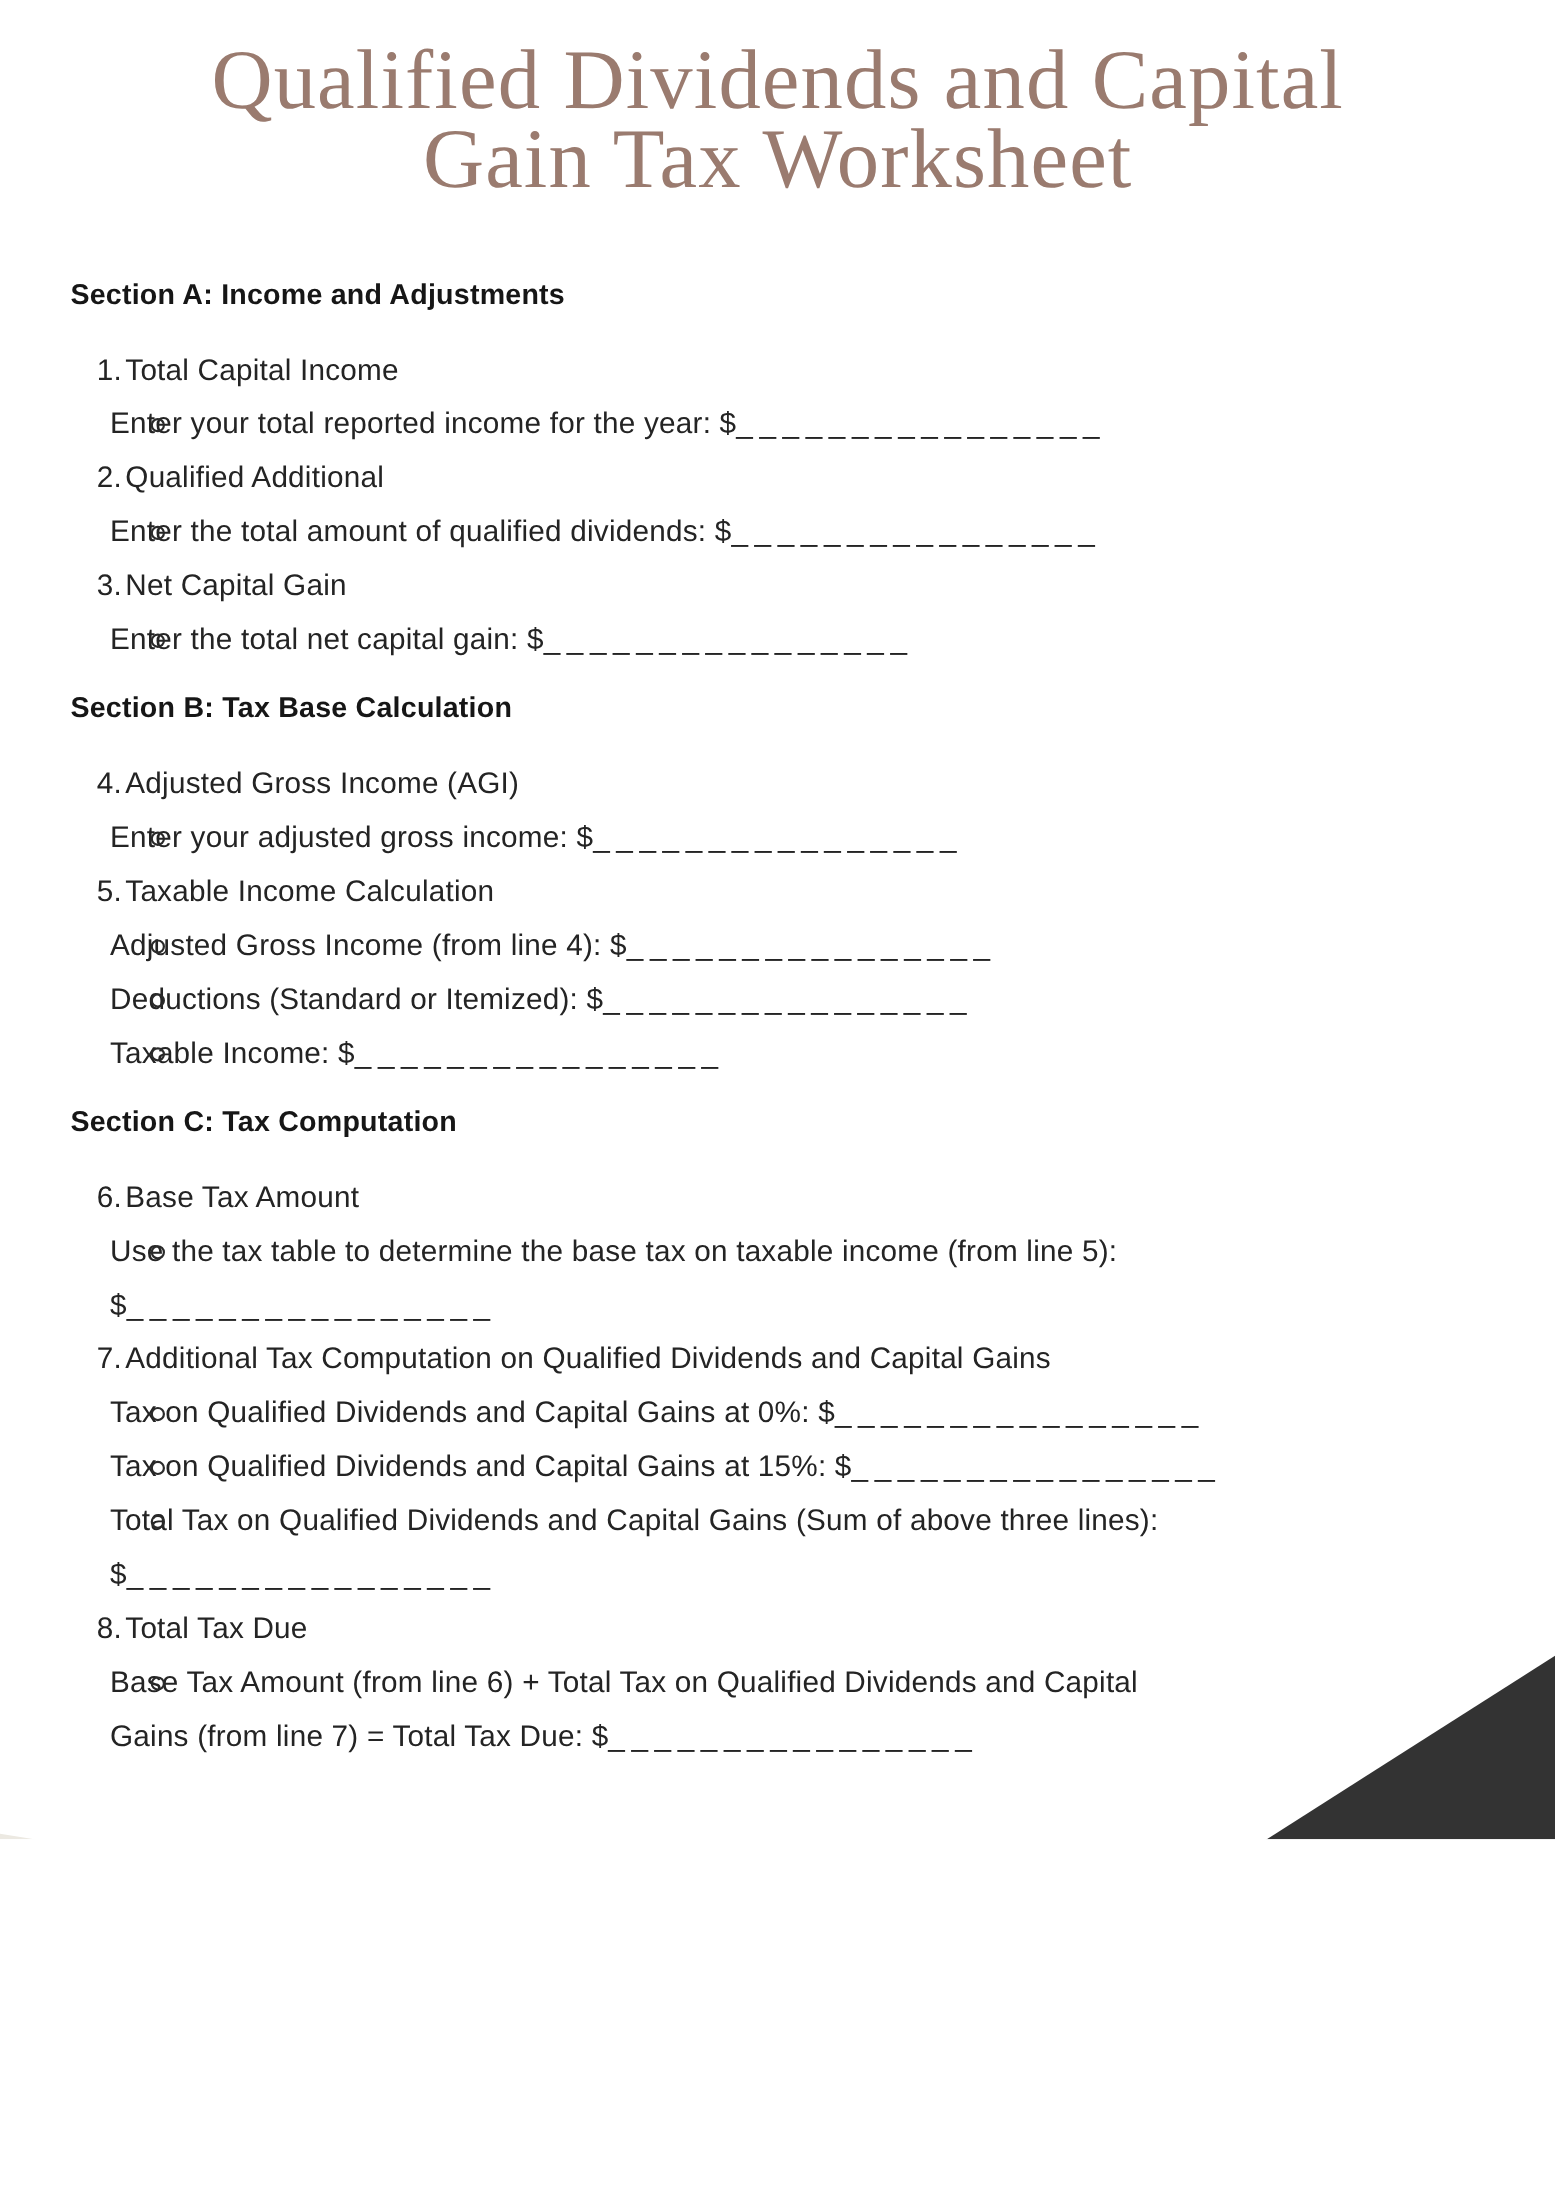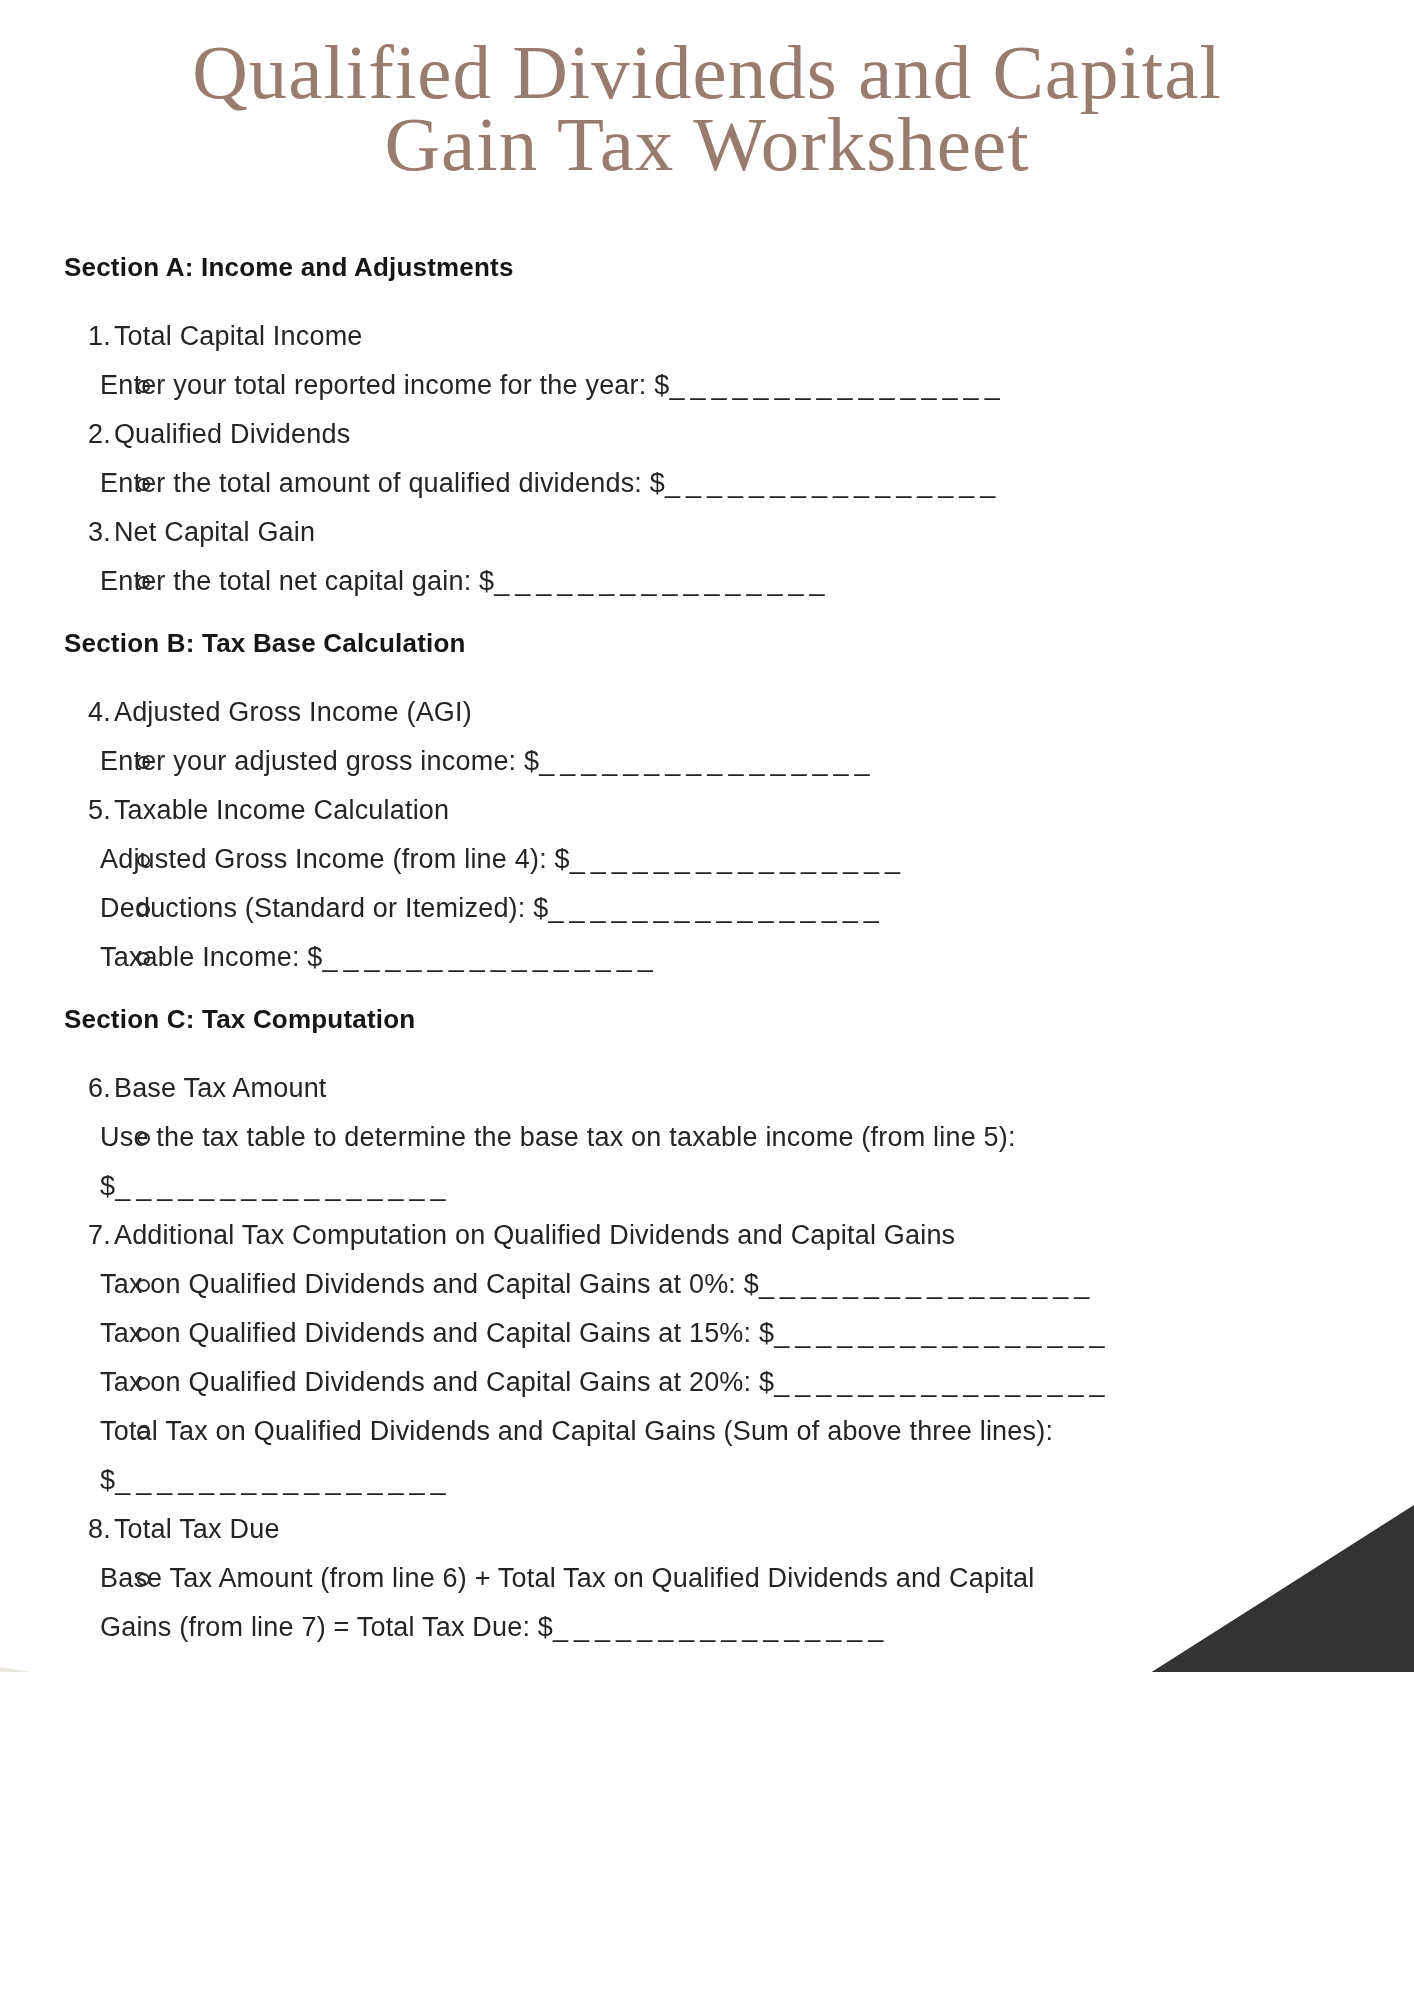--- a/index.html
+++ b/index.html
@@ -69,21 +69,21 @@
     <h1 class="doc-title"><span>Qualified Dividends and Capital</span><br><span>Gain Tax Worksheet</span></h1>
 
     <h2 class="section-h first">Section A: Income and Adjustments</h2>
 
     <div class="row num-row"><span class="num">1.</span><span>Total Capital Income</span></div>
     <div class="row sub-row">
       <span class="dot"></span>
       <div><span>Enter your total reported income for the year: $</span><span class="blank">________________</span></div>
     </div>
 
-    <div class="row num-row"><span class="num">2.</span><span>Qualified Dividends</span></div>
+    <div class="row num-row"><span class="num">2.</span><span>Qualified Additional</span></div>
     <div class="row sub-row">
       <span class="dot"></span>
       <div><span>Enter the total amount of qualified dividends: $</span><span class="blank">________________</span></div>
     </div>
 
     <div class="row num-row"><span class="num">3.</span><span>Net Capital Gain</span></div>
     <div class="row sub-row">
       <span class="dot"></span>
       <div><span>Enter the total net capital gain: $</span><span class="blank">________________</span></div>
     </div>
@@ -123,24 +123,20 @@
     <div class="row sub-row">
       <span class="dot"></span>
       <div><span>Tax on Qualified Dividends and Capital Gains at 0%: $</span><span class="blank">________________</span></div>
     </div>
     <div class="row sub-row">
       <span class="dot"></span>
       <div><span>Tax on Qualified Dividends and Capital Gains at 15%: $</span><span class="blank">________________</span></div>
     </div>
     <div class="row sub-row">
       <span class="dot"></span>
-      <div><span>Tax on Qualified Dividends and Capital Gains at 20%: $</span><span class="blank">________________</span></div>
-    </div>
-    <div class="row sub-row">
-      <span class="dot"></span>
       <div><span>Total Tax on Qualified Dividends and Capital Gains (Sum of above three lines):</span><span class="blank"></span></div>
       <div><span>$</span><span class="blank">________________</span></div>
     </div>
 
     <div class="row num-row"><span class="num">8.</span><span>Total Tax Due</span></div>
     <div class="row sub-row">
       <span class="dot"></span>
       <div><span>Base Tax Amount (from line 6) + Total Tax on Qualified Dividends and Capital</span><span class="blank"></span></div>
       <div><span>Gains (from line 7) = Total Tax Due: $</span><span class="blank">________________</span></div>
     </div>

